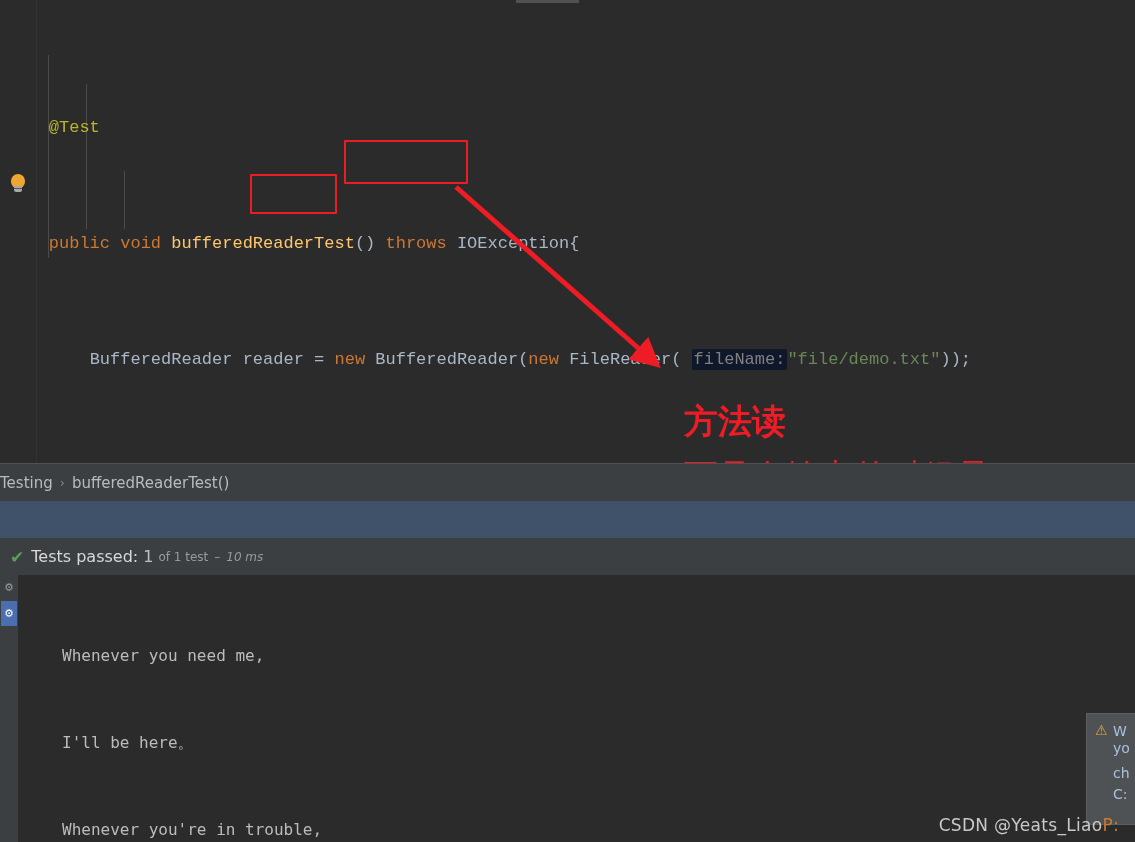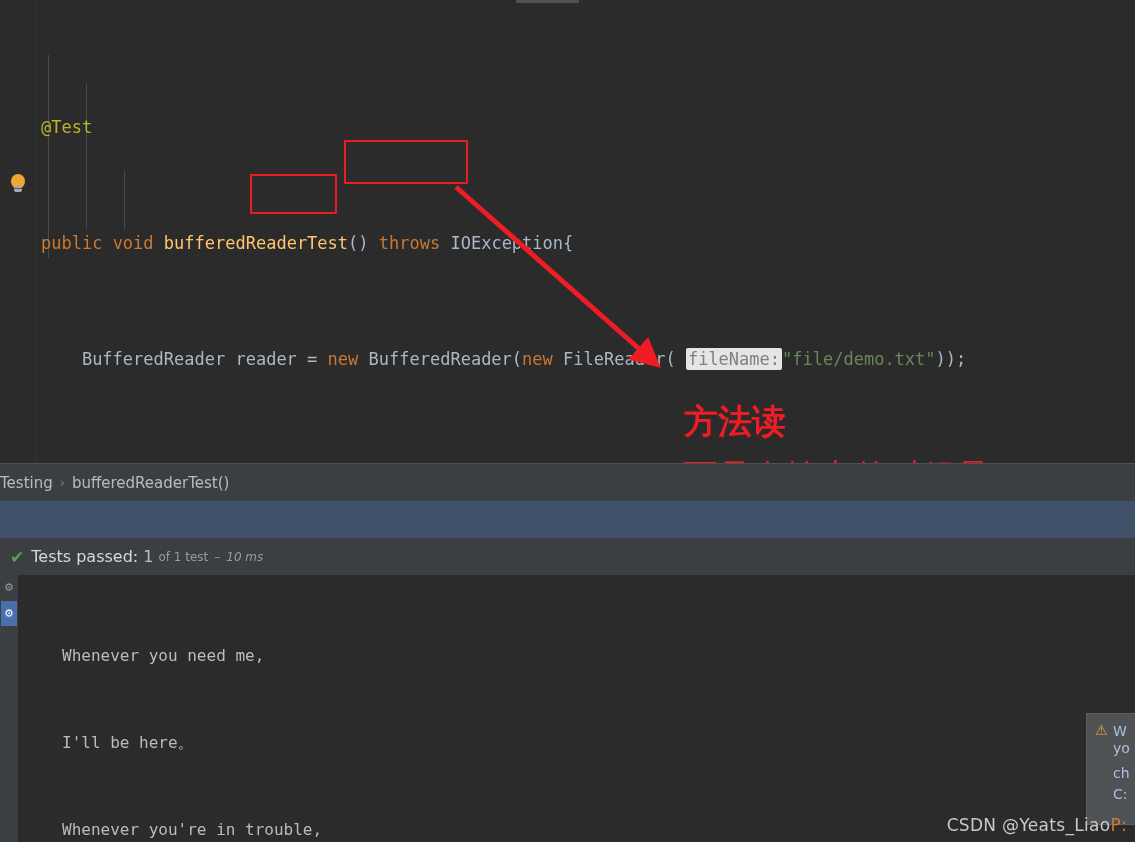--- a/index.html
+++ b/index.html
@@ -44,31 +44,31 @@
   }
 
   .code{
     position:absolute;left:0;top:26px;width:1135px;
     font-family:"DejaVu Sans Mono","Liberation Mono",monospace;
     font-size:17px;
     line-height:29px;
     white-space:pre;
     color:#a9b7c6;
   }
-  .cl{ display:block; height:29px; padding-left:0; position:relative;}
+  .cl{ display:block; height:29px; padding-left:8px; position:relative;font-family:Liberation Mono, monospace;}
   .cl .ind{ display:inline-block; }
 
   
   .kw   { color:#cc7832; }      
   .an   { color:#bbb529; }      
   .mth  { color:#ffc66d; }      
   .typ  { color:#a9b7c6; }
   .str  { color:#6a8759; }
   .pl   { color:#a9b7c6; }
-  .hint { color:#808080; background:#e5e5e5; border-radius:2px; padding:1px 2px;}
+  .hint { color:#808080; background:#0f172a; border-radius:2px; padding:1px 2px;}
 
   .indent-guide{
     position:absolute;width:1px;background:#4b4b4b;
   }
 
   
   .redbox{
     position:absolute;border:2.5px solid #ec1c24;border-radius:1px;
     pointer-events:none;
   }
@@ -116,21 +116,21 @@
     position:absolute;left:18px;top:112px;width:1117px;height:267px;
     background:#2b2b2b;
     font-family:"DejaVu Sans Mono","Liberation Mono",monospace;
     font-size:16px;line-height:29px;color:#bbbbbb;
     padding-top:8px;white-space:pre;
   }
   .console .ln{display:block;height:29px;margin-left:44px;}
 
   
   .watermark{
-    position:absolute;right:8px;bottom:7px;
+    position:absolute;right:16px;bottom:7px;
     color:#c9c9c9;font-size:17px;
     font-family:"DejaVu Sans","Liberation Sans",sans-serif;
     letter-spacing:.3px;
   }
   
   .notif{
     position:absolute;left:1086px;top:713px;width:60px;height:110px;
     background:#4e5254;border:1px solid #5b5f61;
     font-size:13px;color:#a9c0dd;overflow:hidden;
     font-family:"DejaVu Sans","Liberation Sans",sans-serif;

